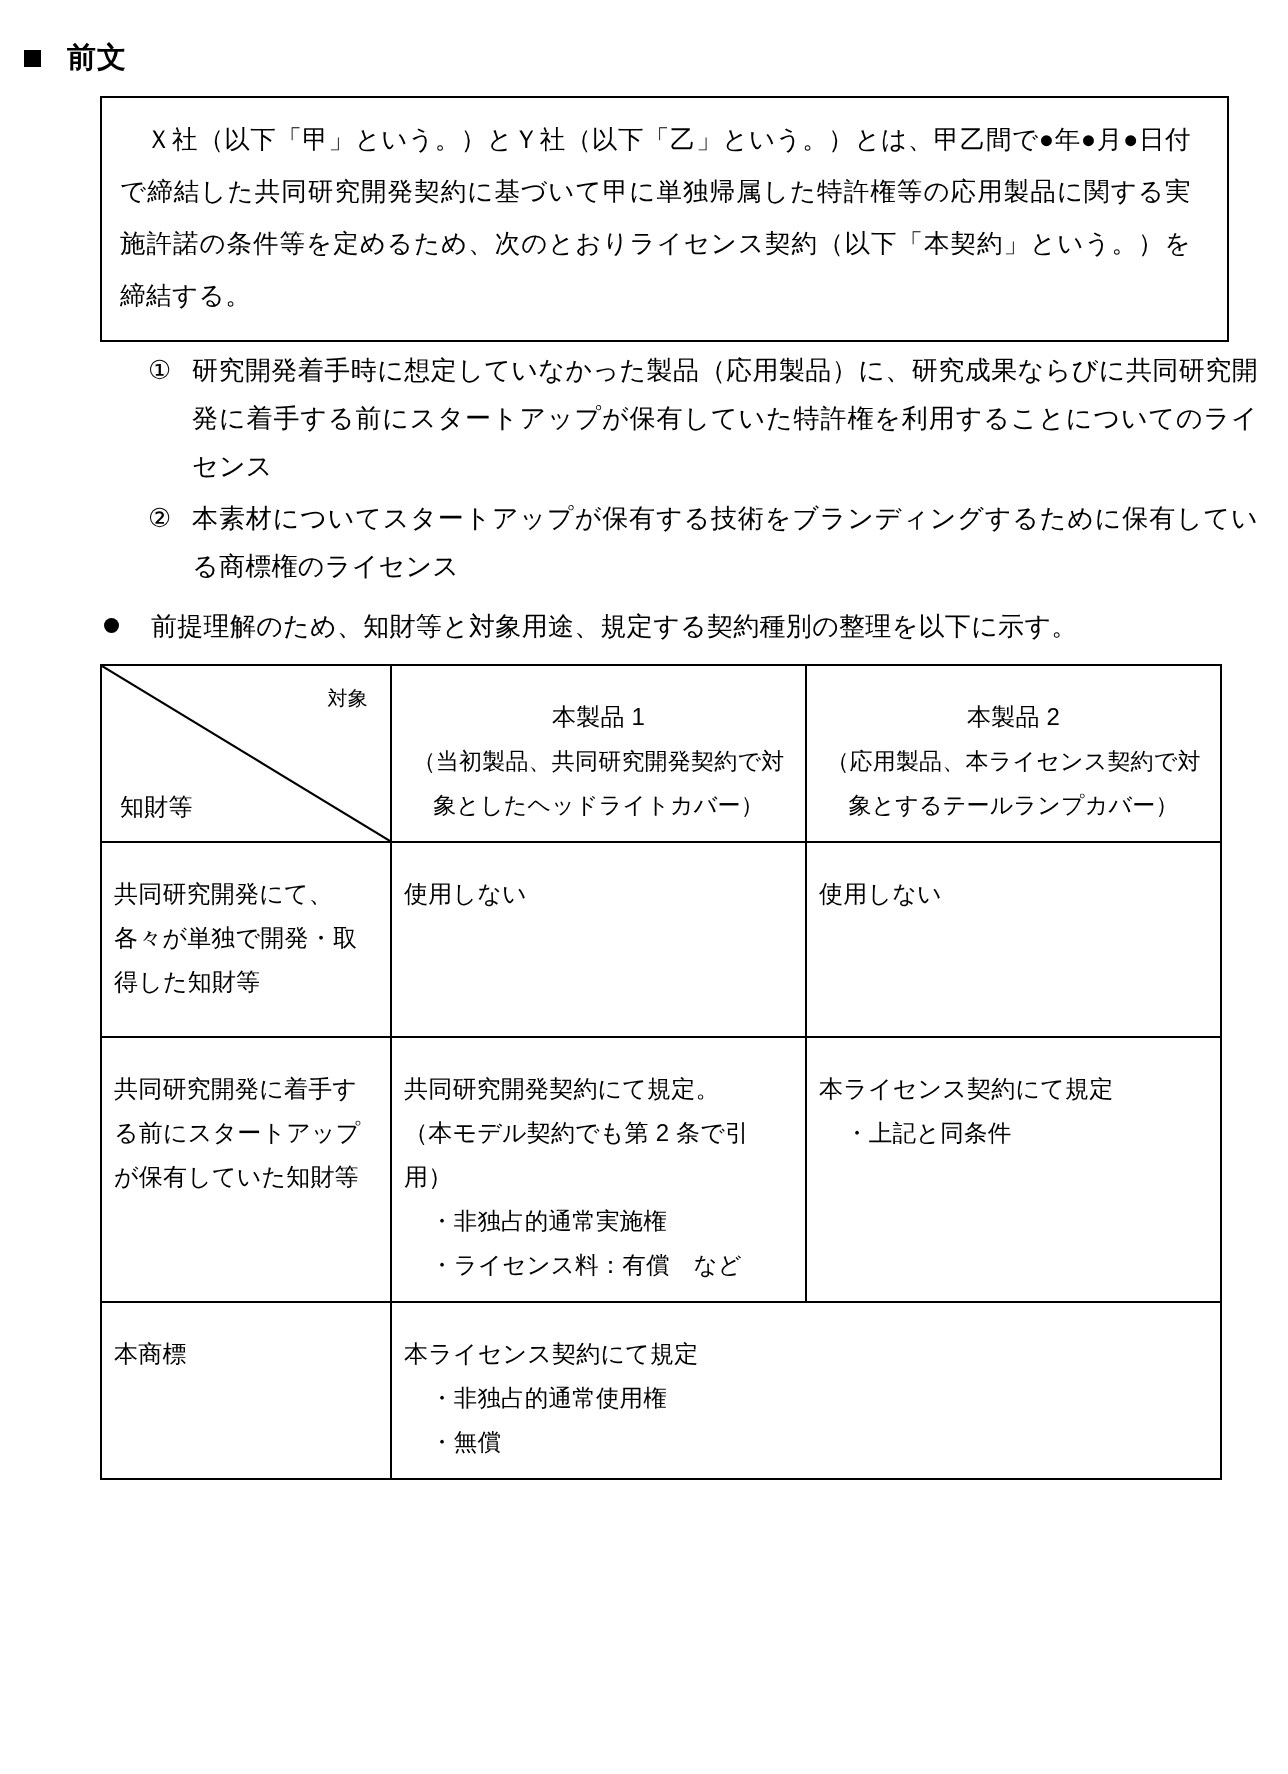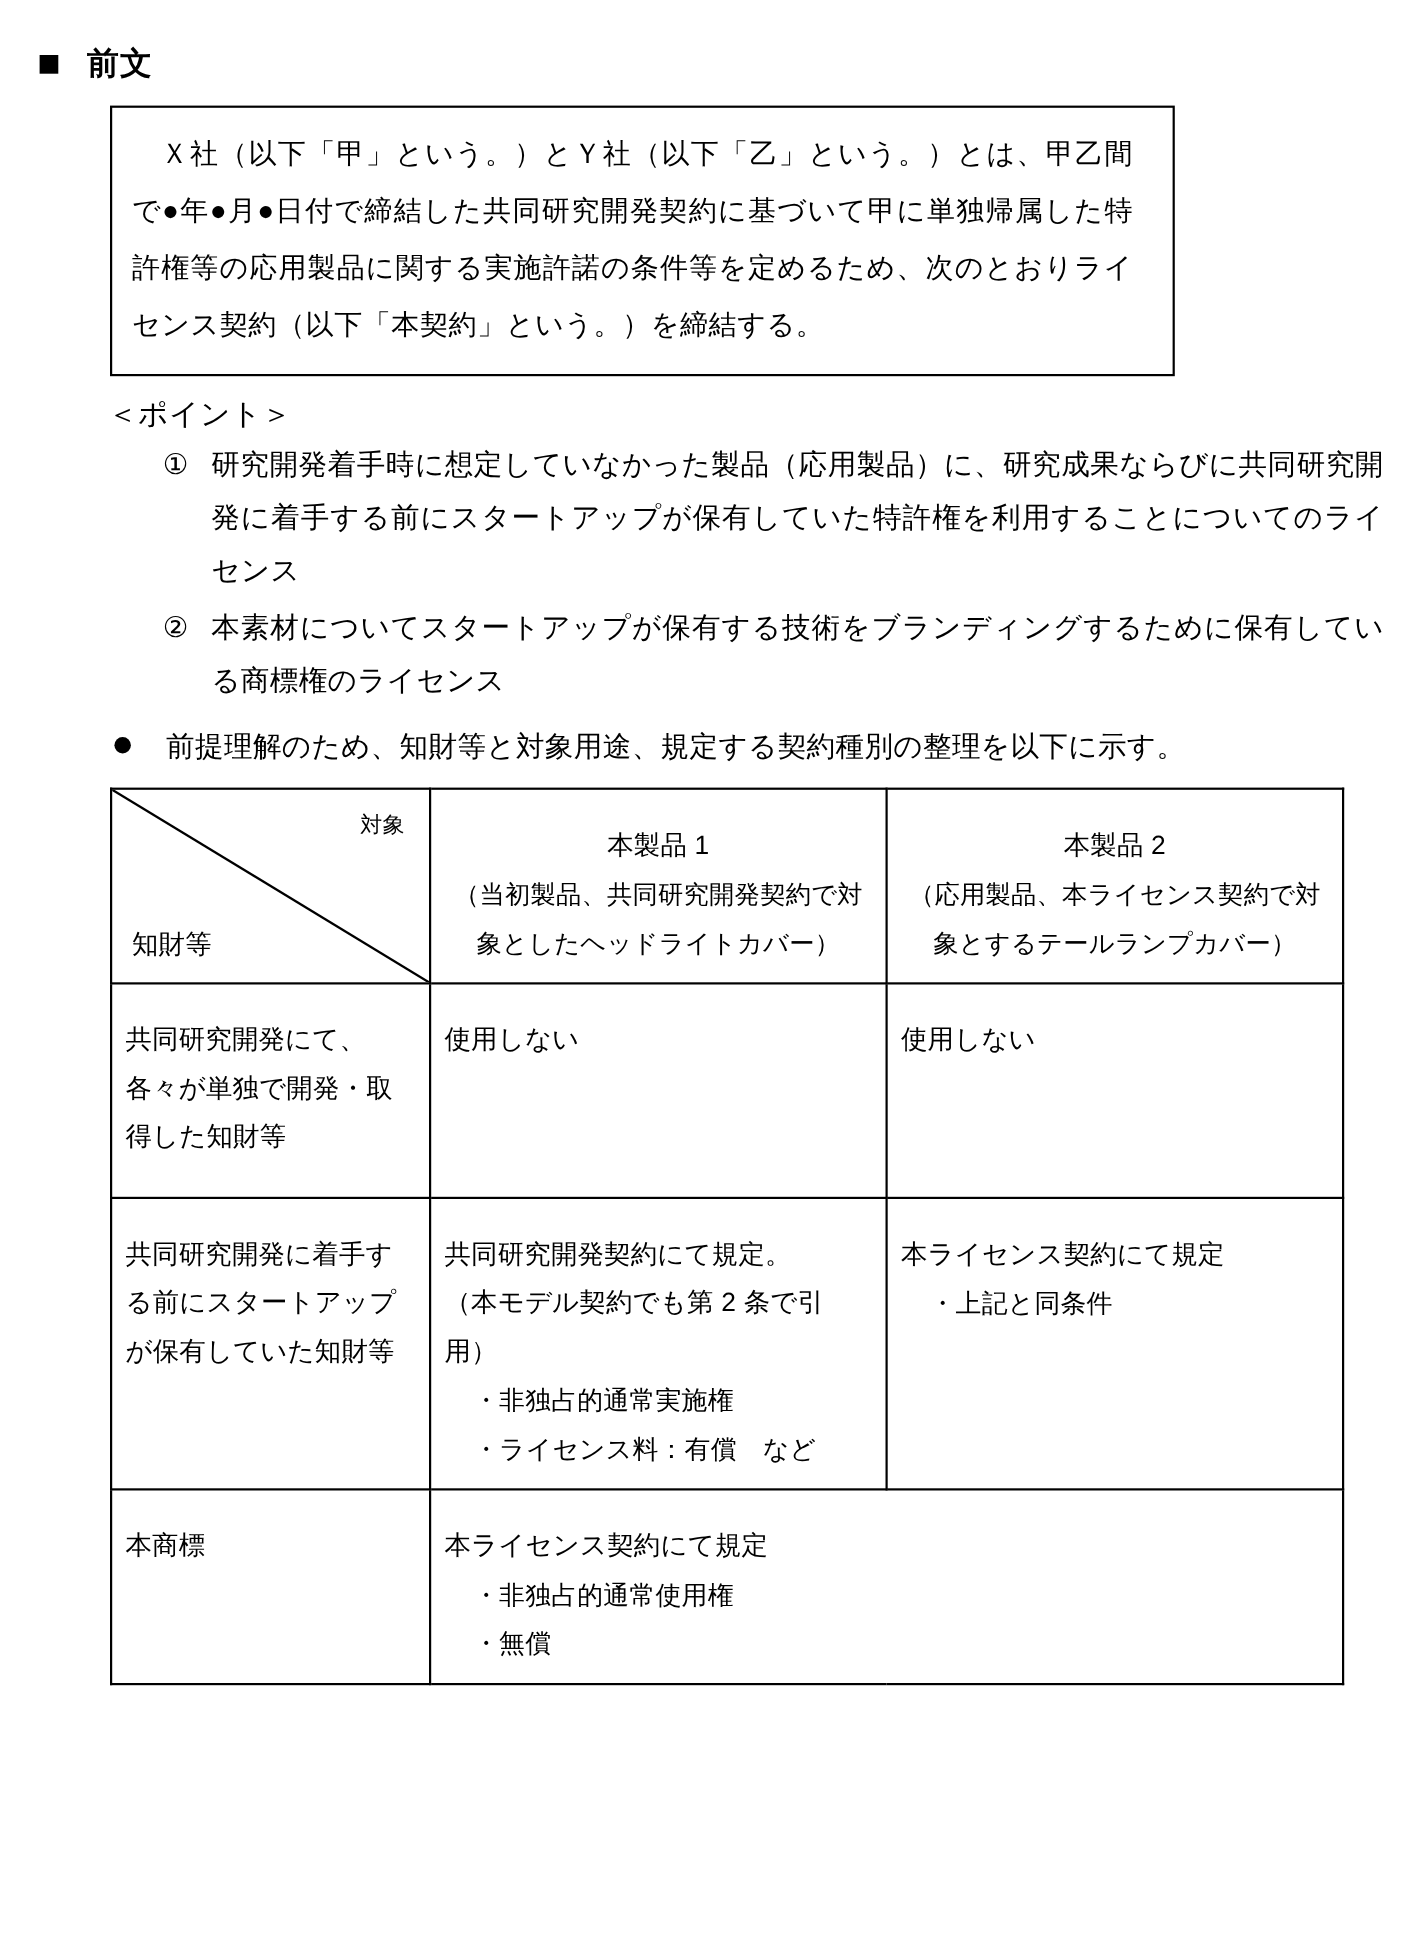--- a/index.html
+++ b/index.html
@@ -19,21 +19,21 @@
     width: 1288px;
     height: 1774px;
     padding: 0;
     box-sizing: border-box;
   }
 
   
   .heading {
     display: flex;
     align-items: center;
-    margin: 38px 0 0 36px;
+    margin: 38px 0 0 24px;
   }
   .heading-bullet {
     width: 17px;
     height: 17px;
     background: #000;
     display: inline-block;
     margin-right: 26px;
   }
   .heading-text {
     font-family: "Liberation Sans", "DejaVu Sans", sans-serif;
@@ -41,21 +41,21 @@
     font-size: 29px;
     letter-spacing: 1px;
   }
 
   
   .clause-box {
     margin: 18px 28px 0 100px;
     border: 2px solid #000;
     padding: 16px 36px 18px 18px;
     box-sizing: border-box;
-    width: 968px;
+    width: 1129px;
   }
   .clause-text {
     font-size: 25.5px;
     line-height: 52px;
     text-indent: 26px;
     letter-spacing: 0.5px;
     text-align: justify;
   }
 
   
@@ -182,21 +182,20 @@
 
   <div class="heading">
     <span class="heading-bullet"></span>
     <span class="heading-text">前文</span>
   </div>
 
   <div class="clause-box">
     <div class="clause-text">Ｘ社（以下「甲」という。）とＹ社（以下「乙」という。）とは、甲乙間で●年●月●日付で締結した共同研究開発契約に基づいて甲に単独帰属した特許権等の応用製品に関する実施許諾の条件等を定めるため、次のとおりライセンス契約（以下「本契約」という。）を締結する。</div>
   </div>
 
-  <div class="point-label">＜ポイント＞</div>
 
 
   <div class="num-row">
     <span class="num-marker">①</span>
     <span class="num-body">研究開発着手時に想定していなかった製品（応用製品）に、研究成果ならびに共同研究開発に着手する前にスタートアップが保有していた特許権を利用することについてのライセンス</span>
   </div>
 
   <div class="num-row">
     <span class="num-marker">②</span>
     <span class="num-body">本素材についてスタートアップが保有する技術をブランディングするために保有している商標権のライセンス</span>

